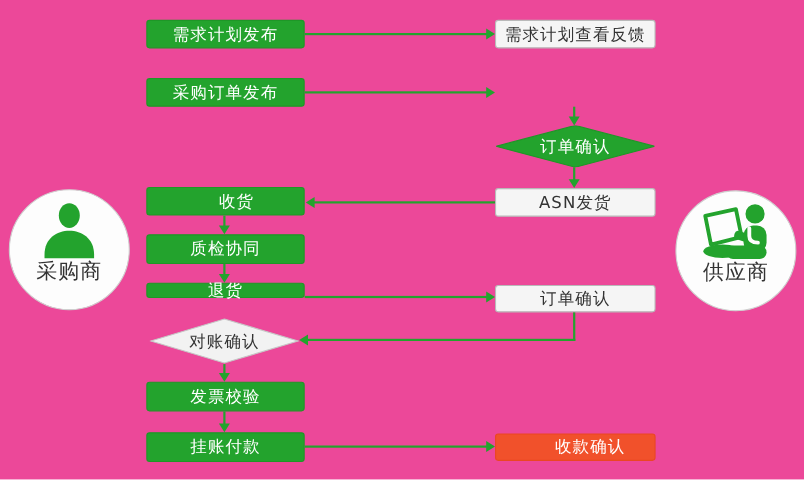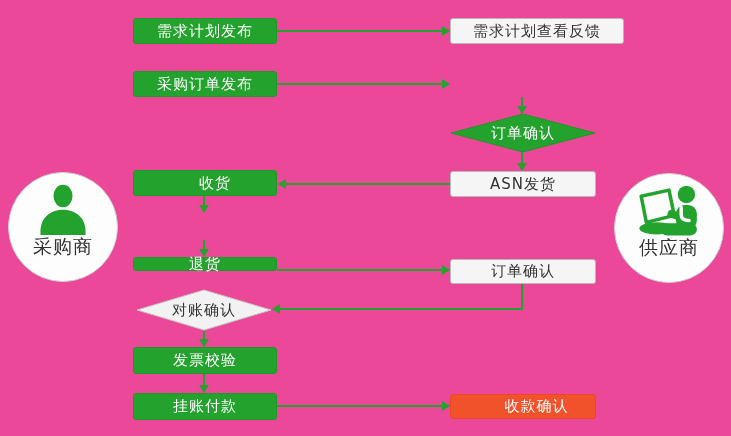--- a/index.html
+++ b/index.html
@@ -38,35 +38,36 @@
 <body>
 
 <div id="stage">
 
   <div class="box box-green" style="left:133px;top:18px;width:144px;height:26px;">需求计划发布</div>
 
   <div class="box box-green" style="left:133px;top:71px;width:144px;height:26px;">采购订单发布</div>
 
   <div class="box box-green" style="left:133px;top:170px;width:144px;height:26px;padding-left:20px;">收货</div>
 
+  <div class="box box-green" style="left:133px;top:213px;width:144px;height:27px;">质检协同</div>
 
   <div class="box box-green" style="left:133px;top:257px;width:144px;height:14px;">退货</div>
 
   <div class="box box-green" style="left:133px;top:393px;width:144px;height:27px;">挂账付款</div>
 
   <div class="box box-green" style="left:133px;top:347px;width:144px;height:27px;">发票校验</div>
 
   <div class="dwrap" style="left:136px;top:289px;width:136px;height:42px;">
     <svg width="136" height="42">
       <polygon points="68,1 135,21 68,41 1,21" fill="#f2f2f2" stroke="#c6c6c6" stroke-width="1"></polygon>
     </svg>
     <div class="dlabel dark">对账确认</div>
   </div>
 
-  <div class="box box-gray" style="left:450px;top:18px;width:174px;height:26px;">需求计划查看反馈</div>
+  <div class="box box-gray" style="left:450px;top:18px;width:146px;height:26px;">需求计划查看反馈</div>
 
 
   <div class="dwrap" style="left:451px;top:114px;width:144px;height:38px;">
     <svg width="144" height="38">
       <polygon points="72,0 144,19 72,38 0,19" fill="#23a32d" stroke="#1e9727" stroke-width="1"></polygon>
     </svg>
     <div class="dlabel white">订单确认</div>
   </div>
 
   <div class="box box-gray" style="left:450px;top:171px;width:146px;height:26px;">ASN发货</div>

